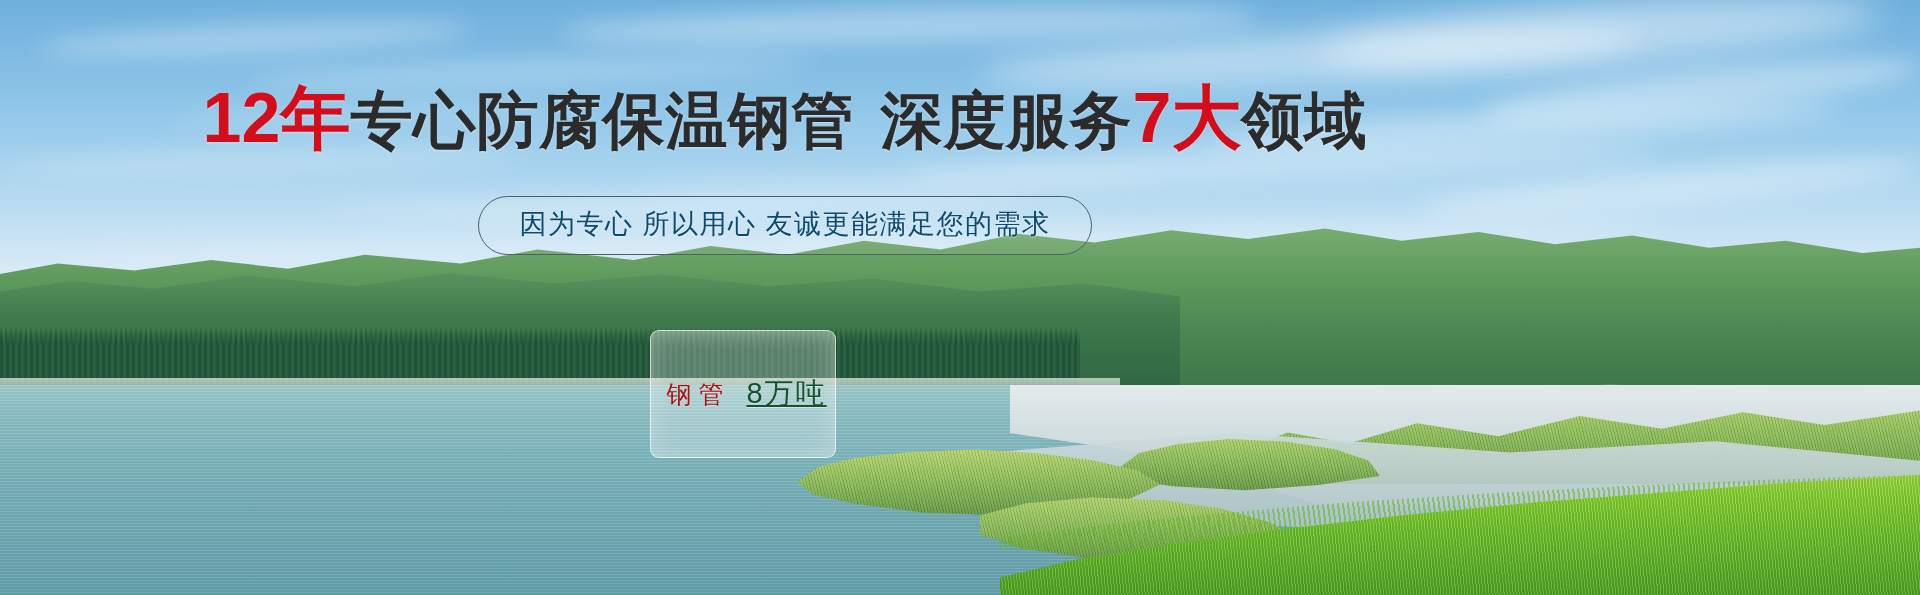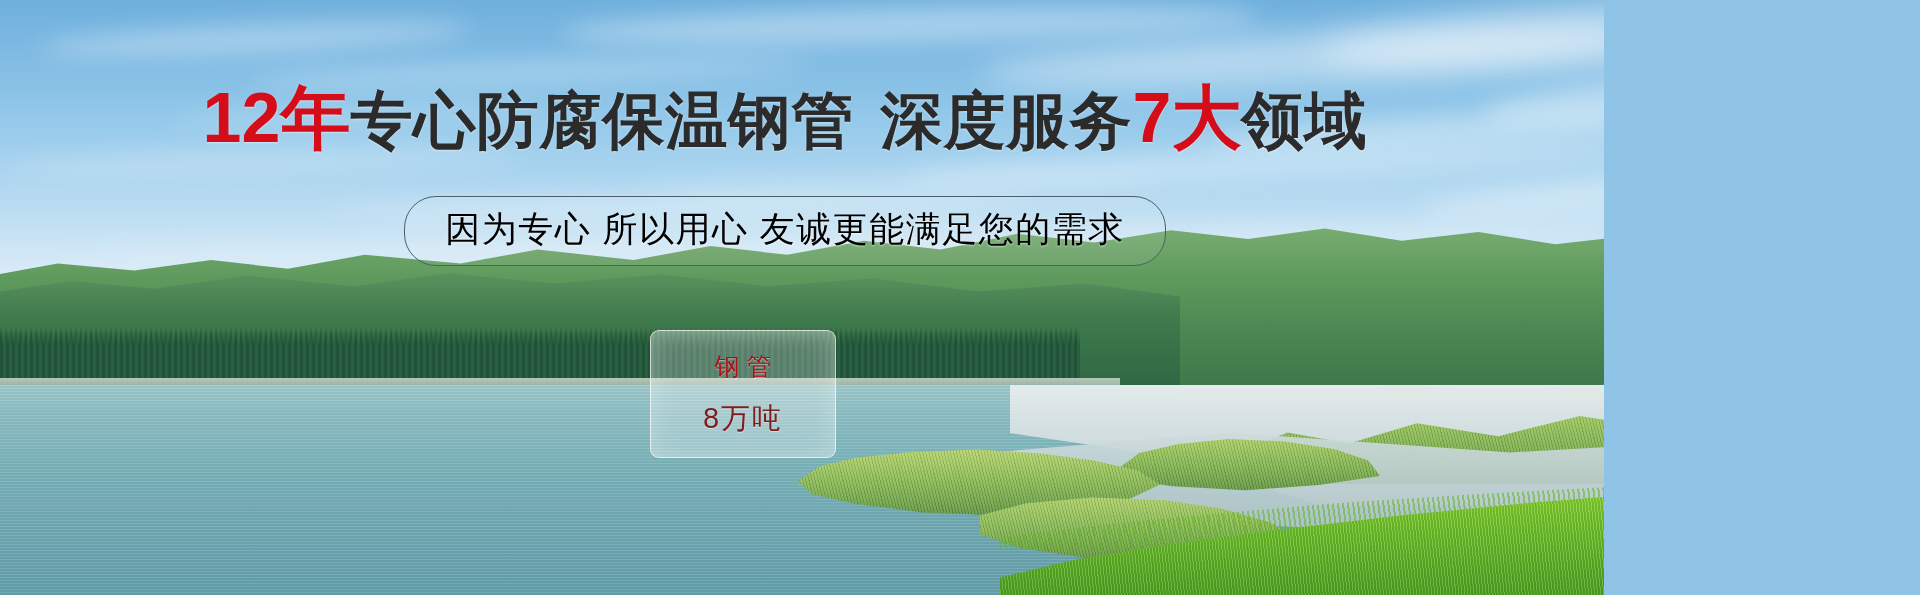--- a/index.html
+++ b/index.html
@@ -2,21 +2,21 @@
 <html><head>
 <meta charset="utf-8">
 <title>Banner</title>
 <style>
   * { margin:0; padding:0; box-sizing:border-box; }
   html,body { width:1920px; height:595px; overflow:hidden; background:#8fc4e6; }
   body { font-family:"Liberation Sans","DejaVu Sans",sans-serif; }
 
   .banner {
     position:relative;
-    width:1604px; height:595px;
+    width:1920px; height:595px;
     overflow:hidden;
   }
 
   
   .sky {
     position:absolute; left:0; top:0; width:1920px; height:340px;
     background:
       linear-gradient(to bottom,
         #6fb0dd 0%,
         #7db9e2 14%,
@@ -264,52 +264,53 @@
 
   .subtitle-wrap {
     position:absolute; left:0; top:196px; width:1570px;
     text-align:center;
   }
   .subtitle {
     display:inline-block;
     padding:9px 40px 12px;
     border:1.5px solid #4f5f67;
     border-radius:32px;
-    font-size:35px;
-    color:#000000;
+    font-size:27px;
+    color:#0c4a6e;
     letter-spacing:1.5px;
     white-space:nowrap;
     background:rgba(255,255,255,0.07);
     text-shadow:0 1px 2px rgba(255,255,255,0.55);
   }
 
   
   .cards {
     position:absolute; left:650px; top:330px;
     display:flex; gap:32px;
   }
   .card {
     width:186px; height:128px;
     border:1px solid rgba(255,255,255,0.72);
     border-radius:9px;
     background:rgba(255,255,255,0.26);
-    display:flex; flex-direction:column;
+    display:flex; flex-direction:row;
     align-items:center; justify-content:center;
     gap:16px;
     box-shadow:inset 0 0 26px rgba(255,255,255,0.28);
   }
   .card-label {
     font-size:25px; color:#a81016; letter-spacing:7px;
     text-indent:7px; font-weight:500;
     text-shadow:0 1px 1px rgba(255,255,255,0.5);
   }
   .card-value {
-    font-size:29px; color:#7f1d1d; letter-spacing:2px;
+    font-size:29px; color:#14532d; letter-spacing:2px;
     font-weight:500;
     text-shadow:0 1px 1px rgba(255,255,255,0.5);
+    text-decoration:underline;
   }
   .sup { font-size:17px; vertical-align:super; letter-spacing:0; }
 </style>
 </head>
 <body>
 
 <div class="banner">
 
   <div class="sky">
     <div class="cloud cl1"></div>

